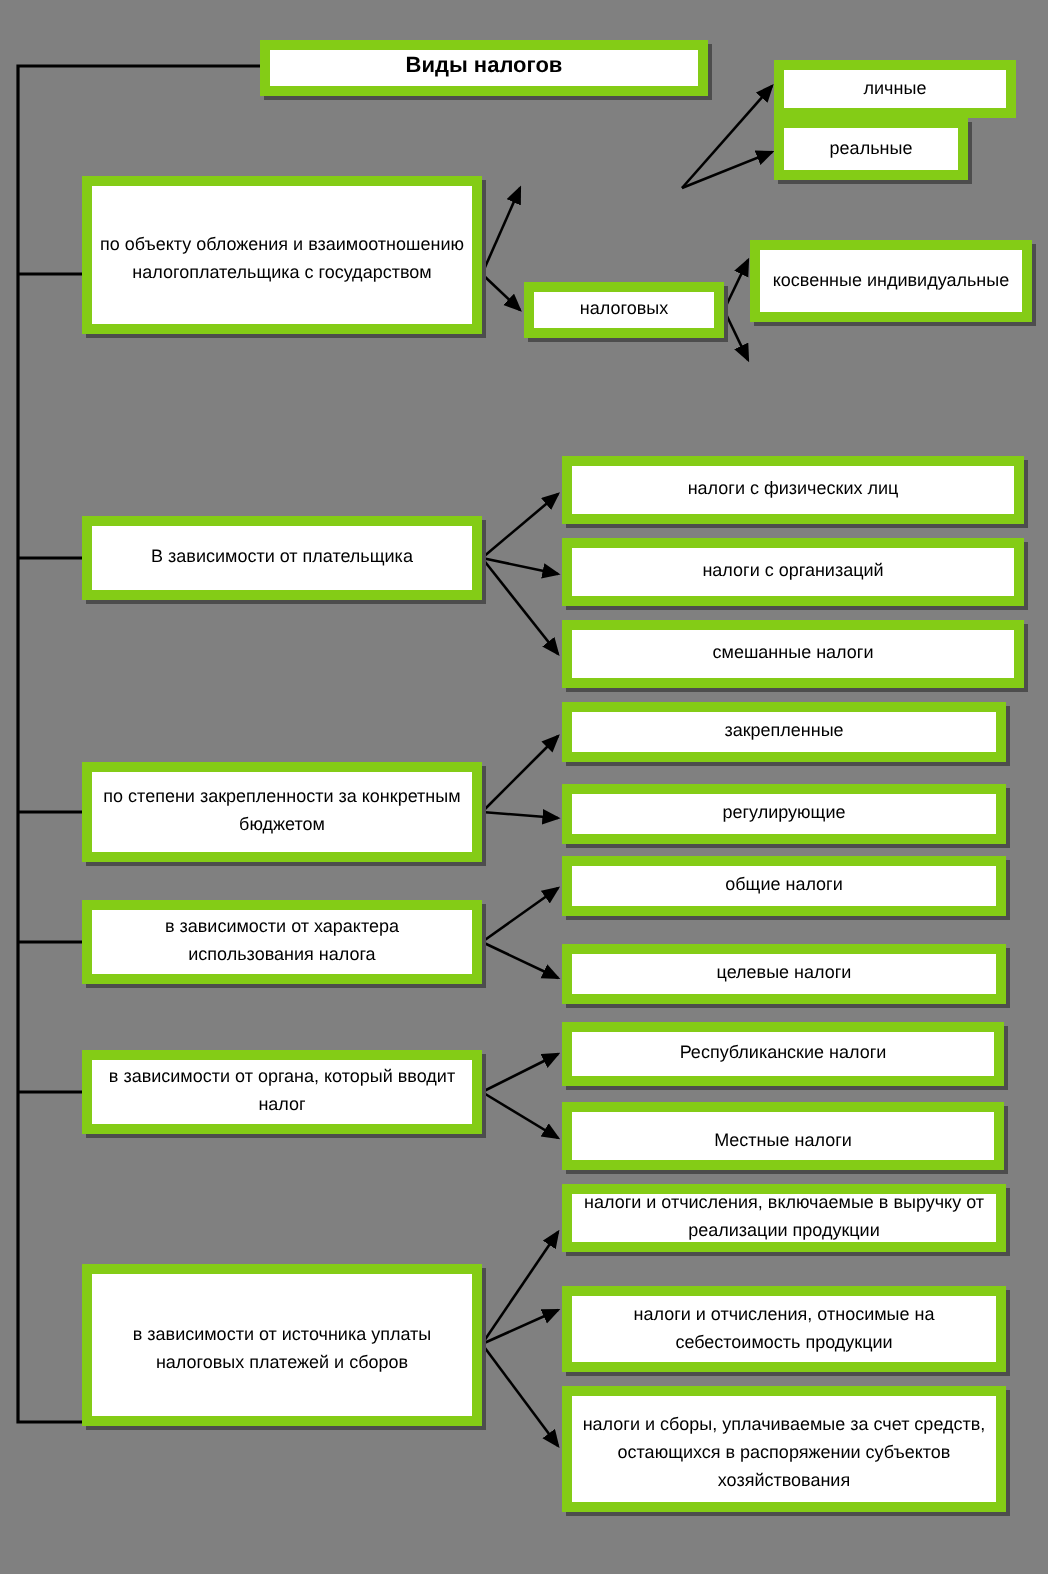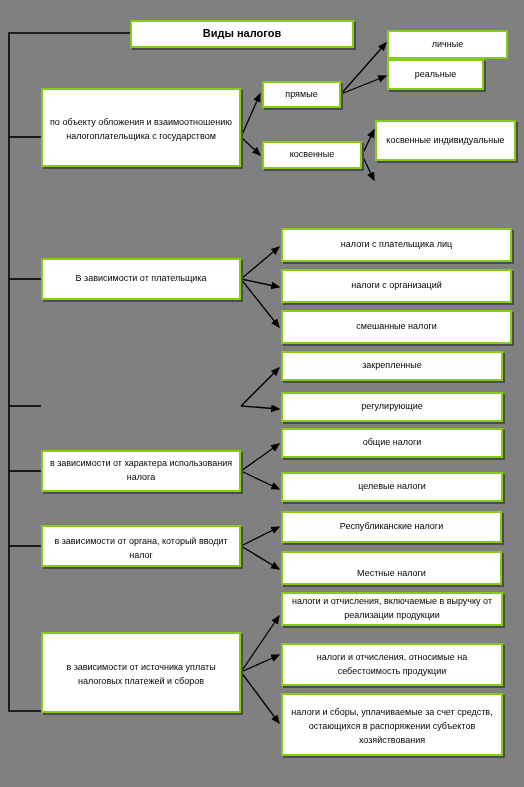--- a/index.html
+++ b/index.html
@@ -11,21 +11,21 @@
     position: relative;
     width: 524px;
     height: 787px;
     background: #808080;
     font-family: "Liberation Sans", sans-serif;
     overflow: hidden;
   }
   .box {
     position: absolute;
     background: #ffffff;
-    border: 2px solid #84cc16;
+    border: 5px solid #84cc16;
     box-sizing: border-box;
     box-shadow: 2px 2px 0 0 #4d4d4d;
     display: flex;
     align-items: center;
     justify-content: center;
     text-align: center;
     color: #000000;
     font-size: 9px;
     line-height: 1.55;
     padding: 2px 4px;
@@ -102,57 +102,57 @@
   </svg>
 
   <div class="box title" style="left:130px; top:20px; width:224px; height:28px;">
     <span class="txt">Виды налогов</span>
   </div>
 
   <div class="box l1 top" style="left:41px; top:88px; width:200px; height:79px;">
     <span class="txt">по объекту обложения и взаимоотношению налогоплательщика с государством</span>
   </div>
 
-  <div class="box" style="left:262px; top:81px; width:79px; height:27px;">
-    <span class="txt">прямые</span>
-  </div>
 
   <div class="box nosh" style="left:387px; top:30px; width:121px; height:29px;">
     <span class="txt">личные</span>
   </div>
 
   <div class="box" style="left:387px; top:59px; width:97px; height:31px;">
     <span class="txt">реальные</span>
   </div>
 
   <div class="box" style="left:262px; top:141px; width:100px; height:28px;">
-    <span class="txt">косвенные</span>
+    <span class="txt">налоговых</span>
   </div>
 
   <div class="box" style="left:375px; top:120px; width:141px; height:41px;">
     <span class="txt">косвенные индивидуальные</span>
   </div>
 
 
   <div class="box" style="left:41px; top:258px; width:200px; height:42px;">
     <span class="txt">В зависимости от плательщика</span>
   </div>
 
   <div class="box" style="left:281px; top:228px; width:231px; height:34px;">
-    <span class="txt">налоги с плательщика лиц</span>
+    <span class="txt">налоги с физических лиц</span>
   </div>
 
   <div class="box" style="left:281px; top:269px; width:231px; height:34px;text-align:center;">
     <span class="txt">налоги с организаций</span>
   </div>
 
   <div class="box" style="left:281px; top:310px; width:231px; height:34px;">
     <span class="txt">смешанные налоги</span>
   </div>
 
+  <div class="box" style="left:41px; top:381px; width:200px; height:50px;">
+    <span class="txt">по степени закрепленности за конкретным бюджетом</span>
+  </div>
 
   <div class="box" style="left:281px; top:351px; width:222px; height:30px;">
     <span class="txt">закрепленные</span>
   </div>
 
   <div class="box" style="left:281px; top:392px; width:222px; height:30px;">
     <span class="txt">регулирующие</span>
   </div>
 
   <div class="box" style="left:41px; top:450px; width:200px; height:42px;">

